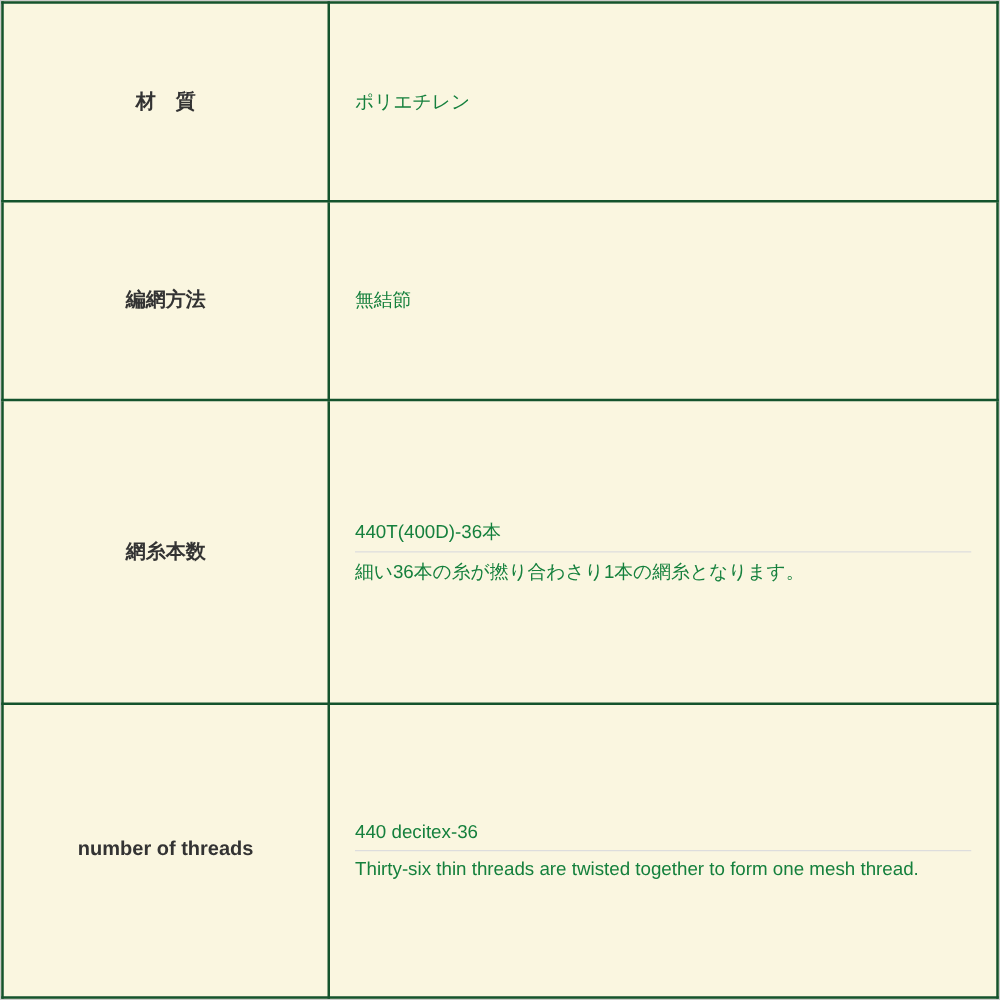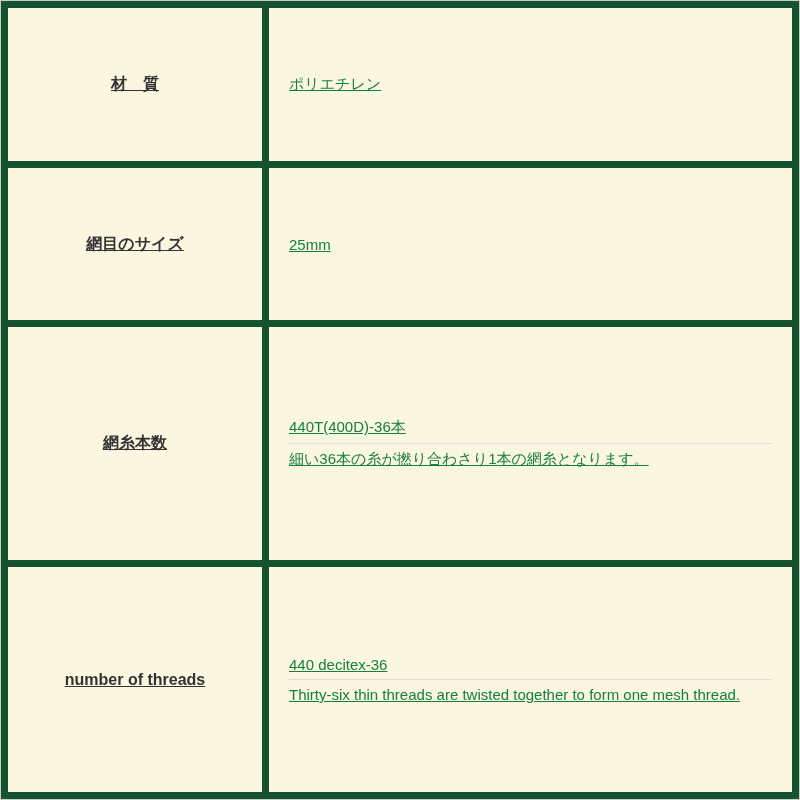--- a/index.html
+++ b/index.html
@@ -26,25 +26,24 @@
       width: 100%;
       height: 100%;
       border-collapse: collapse;
     }
 
     tr {
       border-bottom: 1px solid #ccc;
     }
 
     td {
-      border: 7px solid #14532d;
+      border: 2px solid #14532d;
       padding: 28px 20px;
       vertical-align: middle;
       background-color: #faf6e0;
-      text-decoration: underline;
     }
 
     td.label-cell {
       width: 261px;
       text-align: center;
       font-weight: bold;
       font-size: 16px;
       color: #333;
       background-color: #faf6e0;
     }
@@ -68,22 +67,22 @@
 <body>
 
 <div class="table-container">
   <table id="specs-table">
     <tbody id="table-body">
     <tr>
           <td class="label-cell">材　質</td>
           <td class="value-cell">ポリエチレン</td>
         </tr>
         <tr>
-          <td class="label-cell">網目のサイズ</td>
-          <td class="value-cell">25mm</td>
+          <td class="label-cell">編網方法</td>
+          <td class="value-cell">無結節</td>
         </tr>
         <tr>
           <td class="label-cell">網糸本数</td>
           <td class="value-cell">
             <div class="value-block">440T(400D)-36本</div>
             <div class="value-block">細い36本の糸が撚り合わさり1本の網糸となります。</div>
           </td>
         </tr>
         <tr>
           <td class="label-cell">number of threads</td>

